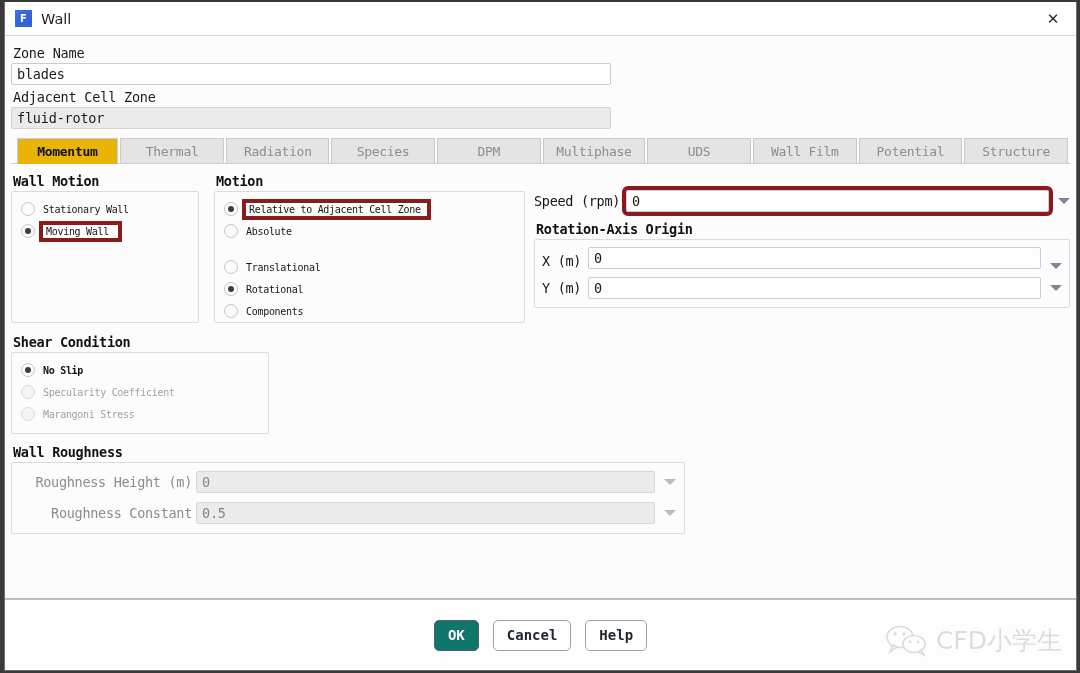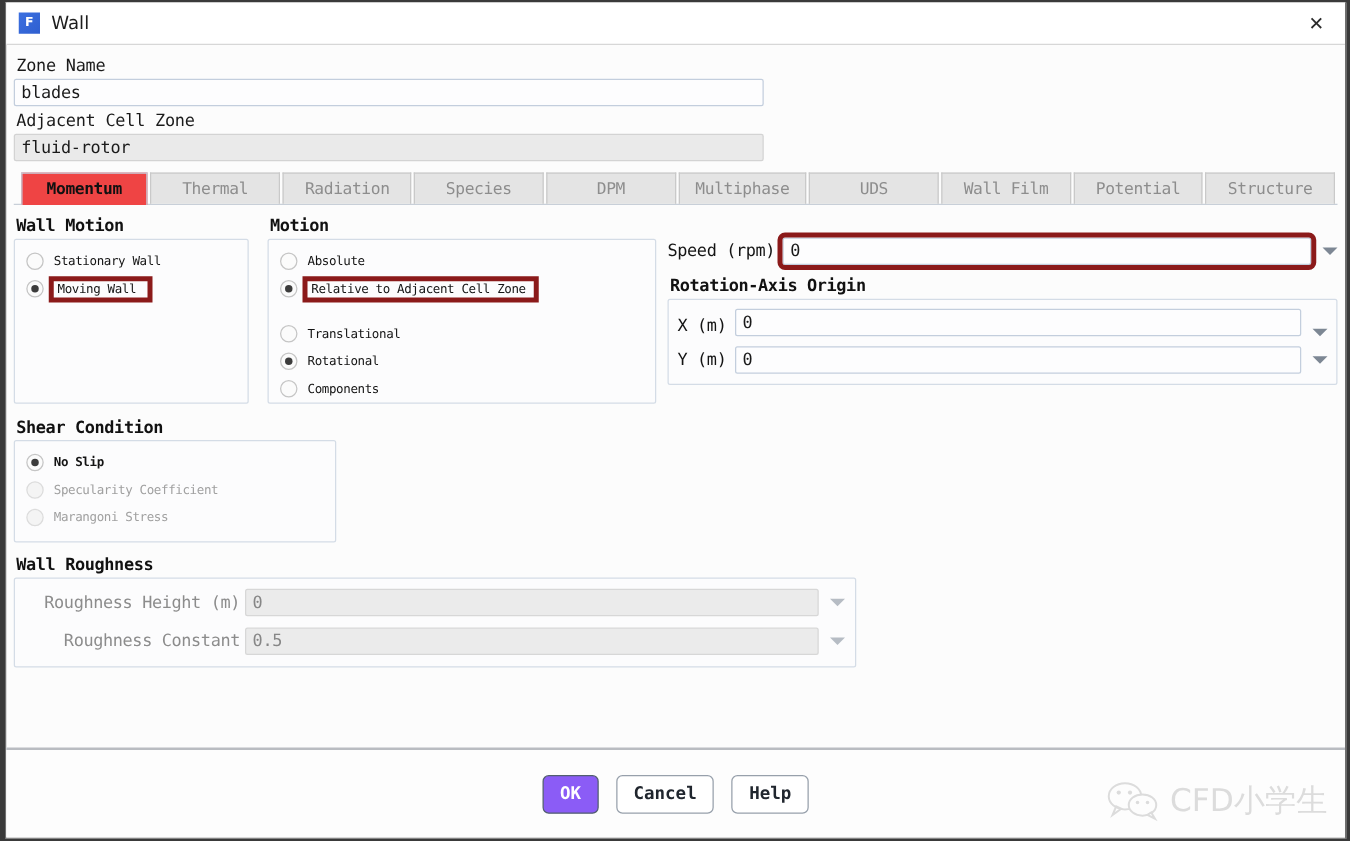--- a/index.html
+++ b/index.html
@@ -91,21 +91,21 @@
     display: flex; align-items: center; justify-content: center;
     font-size: 13px; letter-spacing: -0.3px;
     background: #e4e4e4;
     border: 1px solid #c9c9c9;
     border-bottom: none;
     color: #8d8d8d;
     margin-right: 2px;
     padding: 0 6px;
   }
   .tab.active {
-    background: #ef4444;
+    background: #eab308;
     color: #111111;
     font-weight: bold;
     border-color: #c3cedd;
     height: 26px;
     position: relative; top: 1px;
   }
   
   .grouptitle {
     font-size: 13.5px; font-weight: bold; color: #111;
     letter-spacing: -0.3px;
@@ -171,21 +171,21 @@
     padding: 0 13px;
     border-radius: 5px;
     font-size: 14px; letter-spacing: 0px;
     display: flex; align-items: center; justify-content: center;
     background: #ffffff;
     border: 1px solid #97a0ab;
     color: #20262e;
     font-weight: bold;
   }
   .btn.primary {
-    background: #8b5cf6;
+    background: #0f766e;
     border-color: #525f6f;
     color: #ffffff;
   }
   
   .watermark {
     position: absolute;
     right: 14px; bottom: 13px;
     display: flex; align-items: center; gap: 7px;
     opacity: 0.34;
   }
@@ -239,26 +239,26 @@
             <span class="radio sel"></span>
             <span class="radio-label redbox" style="padding:1px 9px 1px 3px;">Moving Wall</span>
           </div>
         </div>
       </div>
 
       <div style="width:311px; margin-left:15px;">
         <div class="grouptitle">Motion</div>
         <div class="groupbox" style="height:132px; padding-top:6px;">
           <div class="radio-row">
+            <span class="radio sel"></span>
+            <span class="radio-label redbox" style="padding:1px 6px 1px 3px;">Relative to Adjacent Cell Zone</span>
+          </div>
+          <div class="radio-row">
             <span class="radio"></span>
             <span class="radio-label">Absolute</span>
-          </div>
-          <div class="radio-row">
-            <span class="radio sel"></span>
-            <span class="radio-label redbox" style="padding:1px 6px 1px 3px;">Relative to Adjacent Cell Zone</span>
           </div>
           <div style="height:14px"></div>
           <div class="radio-row">
             <span class="radio"></span>
             <span class="radio-label">Translational</span>
           </div>
           <div class="radio-row">
             <span class="radio sel"></span>
             <span class="radio-label">Rotational</span>
           </div>

